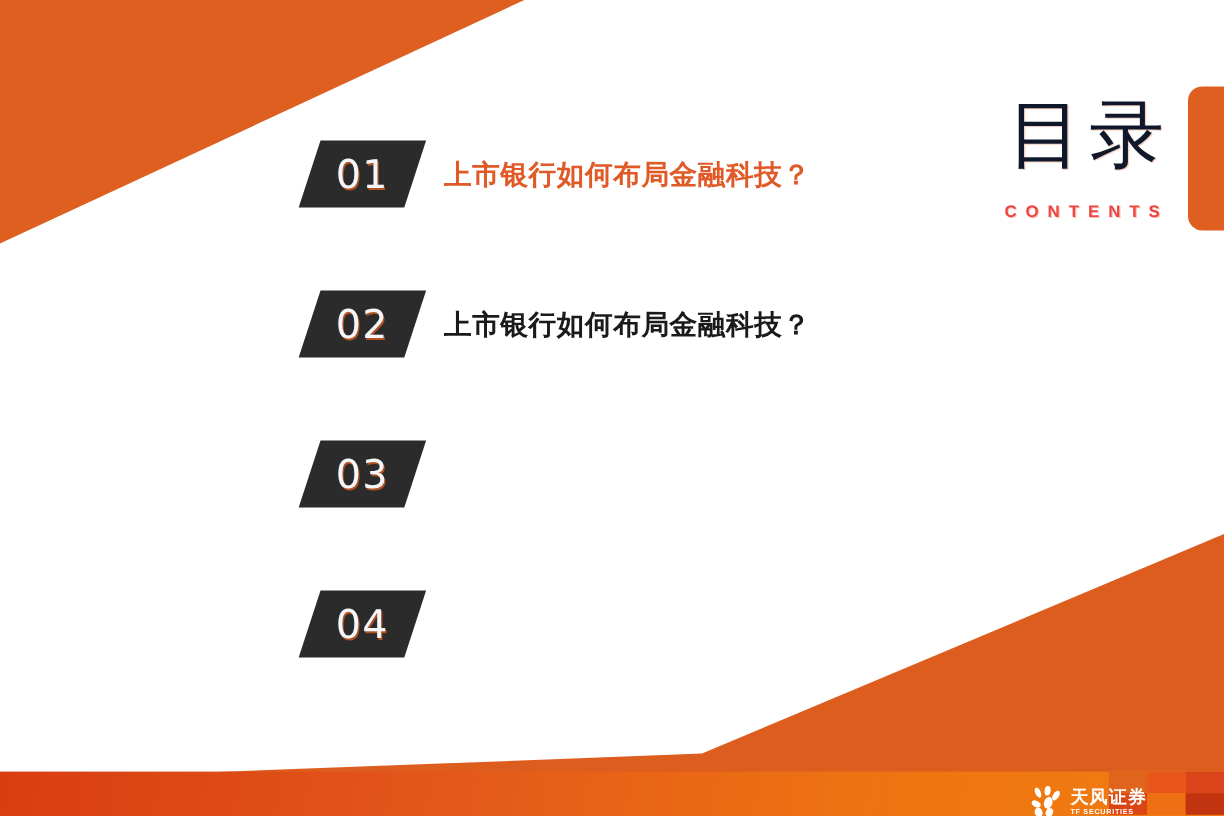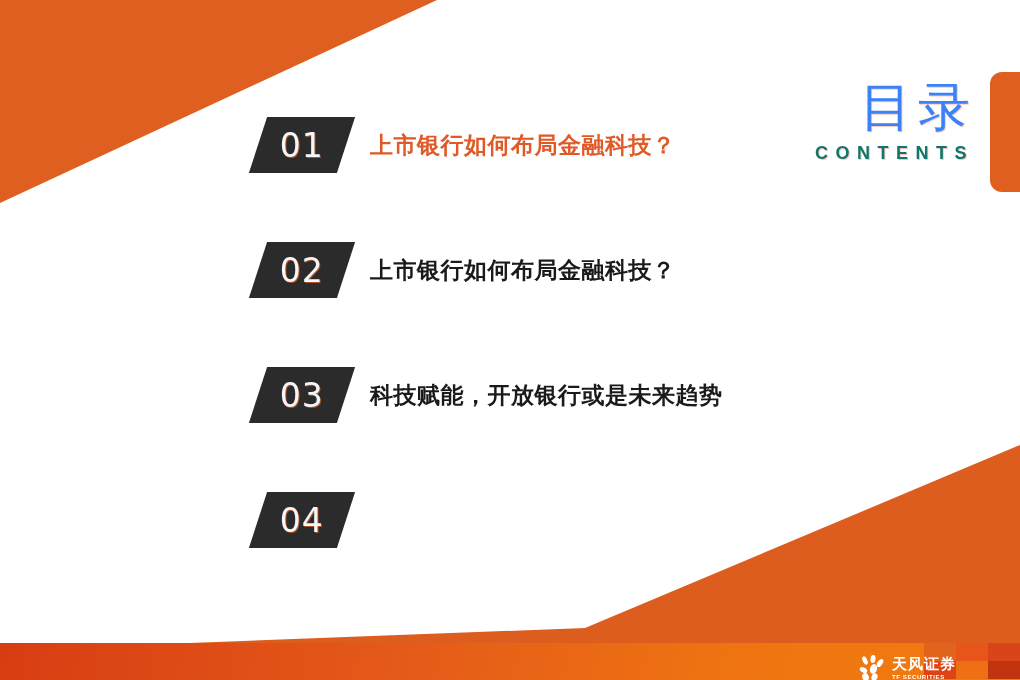--- a/index.html
+++ b/index.html
@@ -32,34 +32,34 @@
   
   .header-block {
     position: absolute;
     right: 44px;
     top: 82px;
     text-align: right;
     width: 300px;
   }
   .header-cn {
     font-family: "Liberation Serif", "DejaVu Serif", serif;
-    font-size: 52px;
+    font-size: 62px;
     line-height: 1.0;
     letter-spacing: 6px;
-    color: #3b82f6;
+    color: #0f172a;
     font-weight: 400;
     white-space: nowrap;
     text-shadow: 1px 1px 0 rgba(224,90,40,0.30);
   }
   .header-en {
-    margin-top: 9px;
-    font-size: 18px;
+    margin-top: 24px;
+    font-size: 14px;
     letter-spacing: 7.5px;
     font-weight: 700;
-    color: #0f766e;
+    color: #ef4444;
     white-space: nowrap;
     padding-right: 2px;
     text-shadow: 1px 1px 0 rgba(224,90,40,0.35);
   }
 
   
   .right-tab {
     position: absolute;
     left: 990px;
     top: 72px;
@@ -206,21 +206,20 @@
       <div class="num-badge">
         <span>02</span>
       </div>
       <div class="toc-title">上市银行如何布局金融科技？</div>
     </div>
 
     <div class="toc-row">
       <div class="num-badge">
         <span>03</span>
       </div>
-      <div class="toc-title">科技赋能，开放银行或是未来趋势</div>
     </div>
 
     <div class="toc-row">
       <div class="num-badge">
         <span>04</span>
       </div>
     </div>
 
   </div>
 

